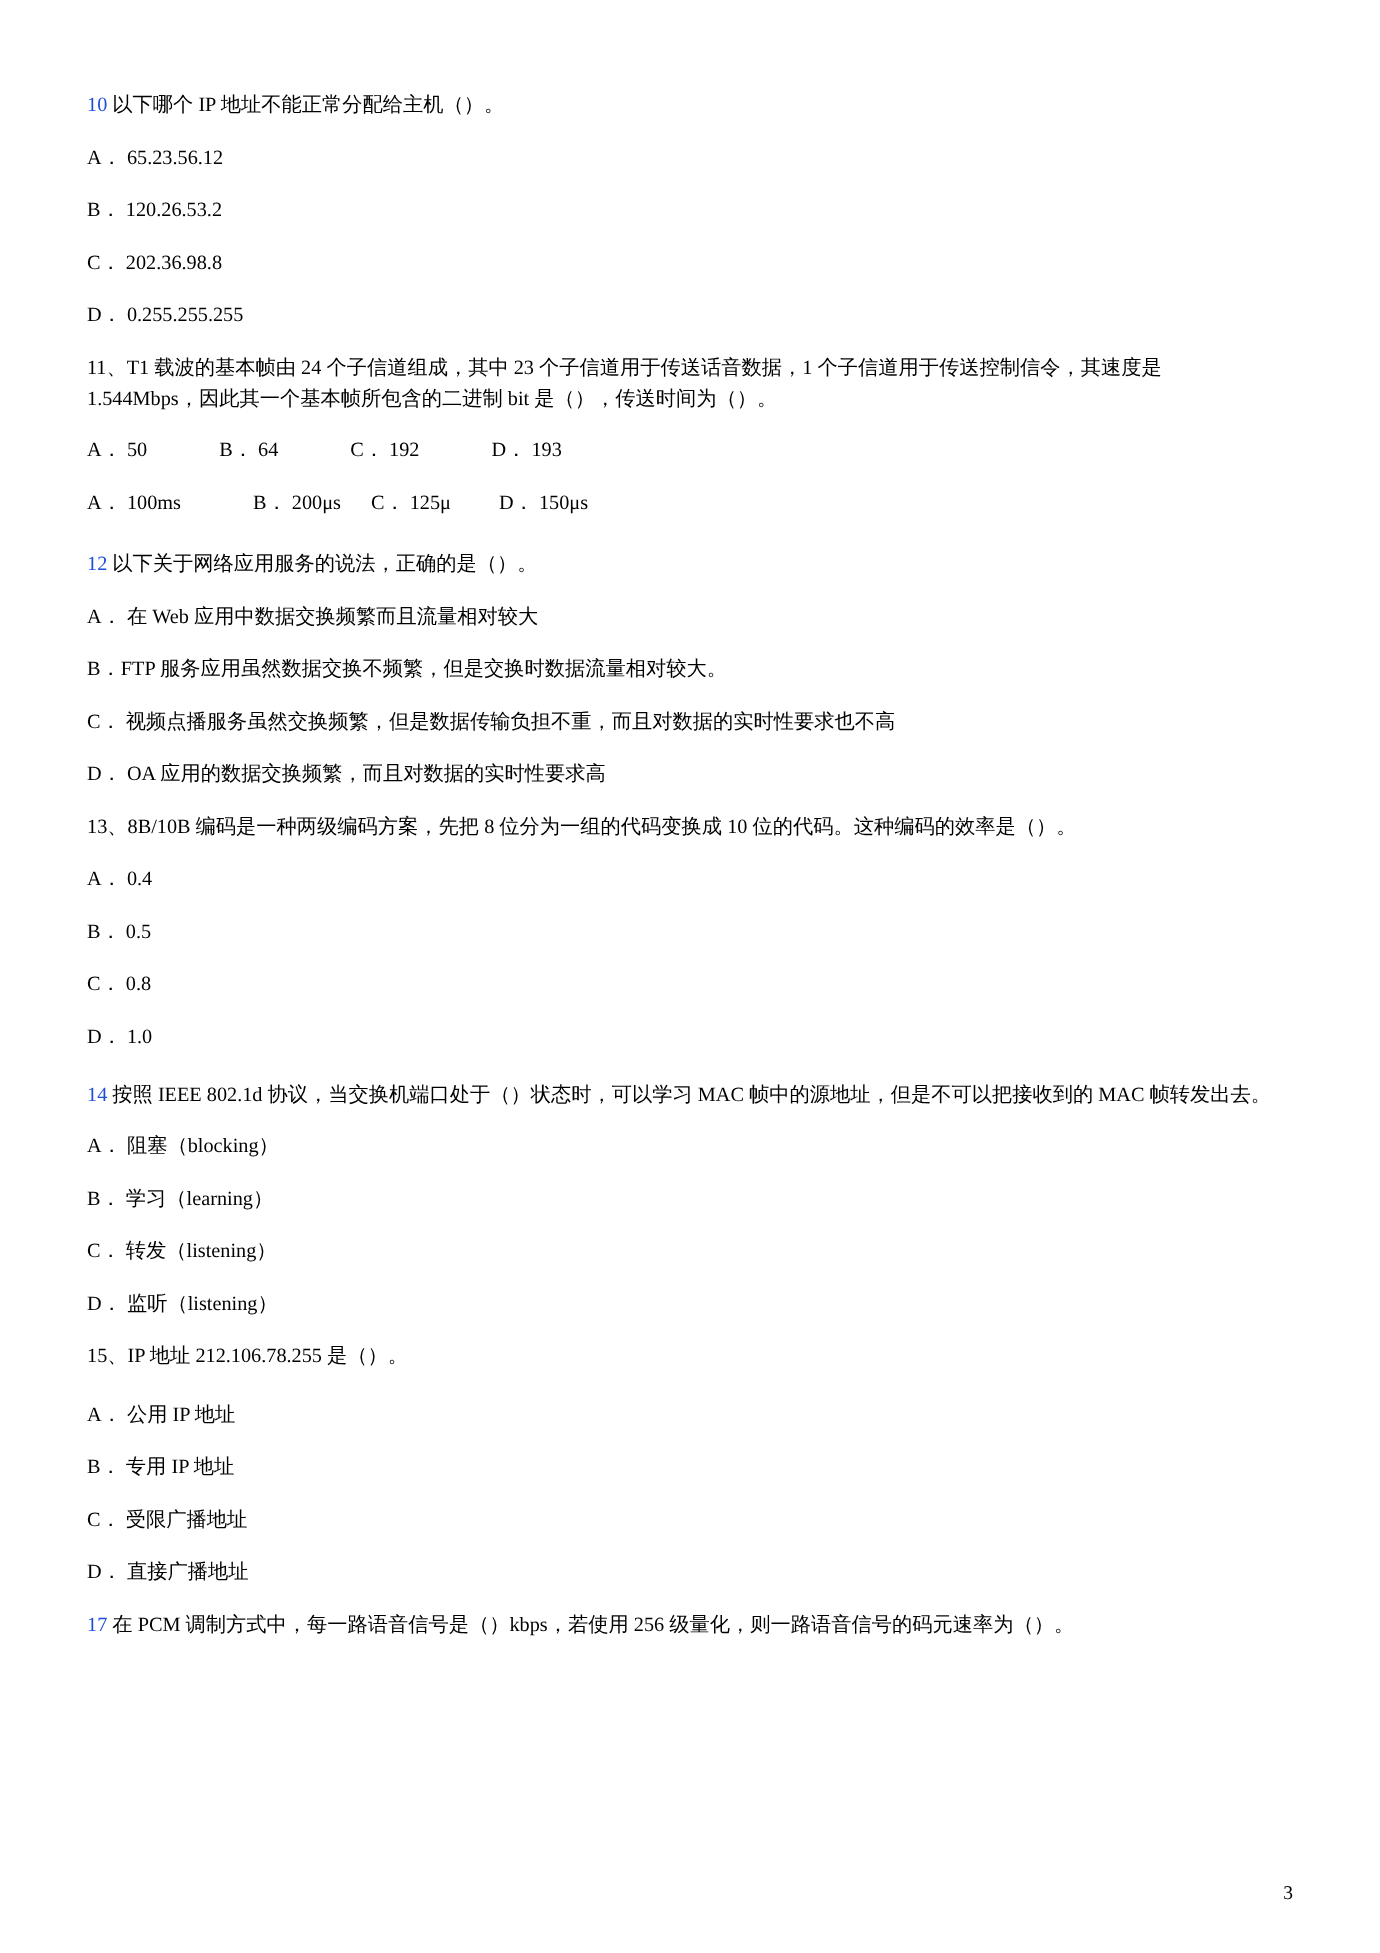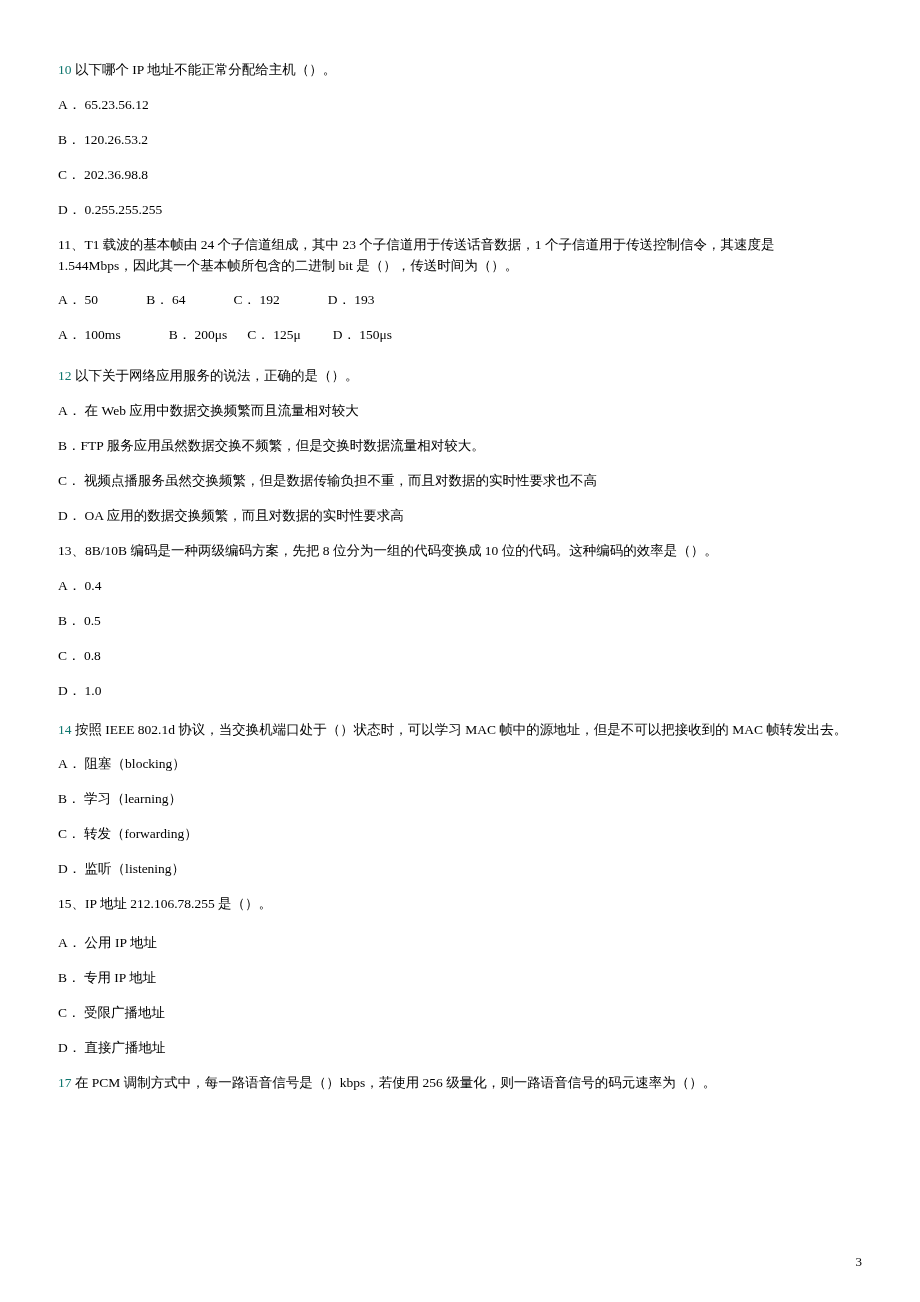--- a/index.html
+++ b/index.html
@@ -1,16 +1,16 @@
 <!DOCTYPE html>
 <html><head>
 <meta charset="utf-8">
 <style>
 body{margin:0;padding:60px 58px 40px 58px;background:#fff;font-family:SimSun,"Songti SC",serif;font-size:13.5px;line-height:1.55;color:#000;width:920px;box-sizing:border-box;min-height:1302px;position:relative}
-.qnum{color:#0f766e}
+.qnum{color:#1d4ed8}
 .blk{margin-bottom:18px}
 .opt{margin-bottom:14px}
 .para{margin-bottom:14px}
 .inline-opts span{display:inline-block;margin-right:48px}
 .pagenum{position:absolute;bottom:30px;right:58px;font-size:13px}
 </style>
 </head>
 <body>
 
 <div class="para"><span class="qnum">10</span><span> 以下哪个 IP 地址不能正常分配给主机（）。</span></div>
@@ -36,21 +36,21 @@
 
 <div class="para">13、8B/10B 编码是一种两级编码方案，先把 8 位分为一组的代码变换成 10 位的代码。这种编码的效率是（）。</div>
 <div class="opt">A． 0.4</div>
 <div class="opt">B． 0.5</div>
 <div class="opt">C． 0.8</div>
 <div class="blk">D． 1.0</div>
 
 <div class="para"><span class="qnum">14</span><span> 按照 IEEE  802.1d 协议，当交换机端口处于（）状态时，可以学习 MAC 帧中的源地址，但是不可以把接收到的 MAC 帧转发出去。</span></div>
 <div class="opt">A． 阻塞（blocking）</div>
 <div class="opt">B． 学习（learning）</div>
-<div class="opt">C． 转发（forwarding）</div>
+<div class="opt">C． 转发（listening）</div>
 <div class="para">D． 监听（listening）</div>
 
 <div class="blk">15、IP 地址 212.106.78.255 是（）。</div>
 <div class="opt">A． 公用 IP 地址</div>
 <div class="opt">B． 专用 IP 地址</div>
 <div class="opt">C． 受限广播地址</div>
 <div class="para">D． 直接广播地址</div>
 
 <div><span class="qnum">17</span><span> 在 PCM 调制方式中，每一路语音信号是（）kbps，若使用 256 级量化，则一路语音信号的码元速率为（）。</span></div>
 

